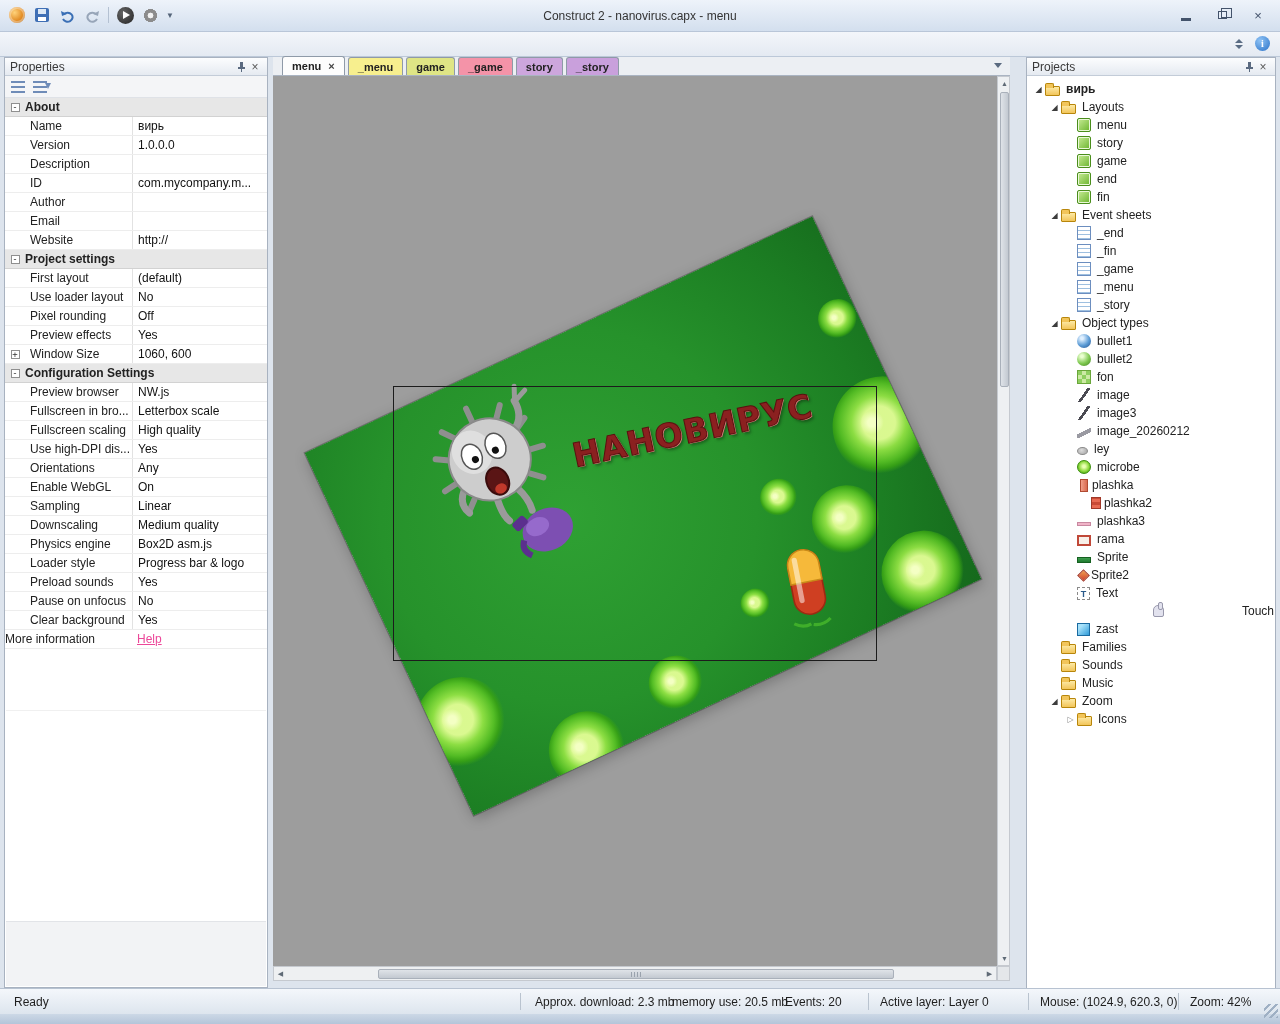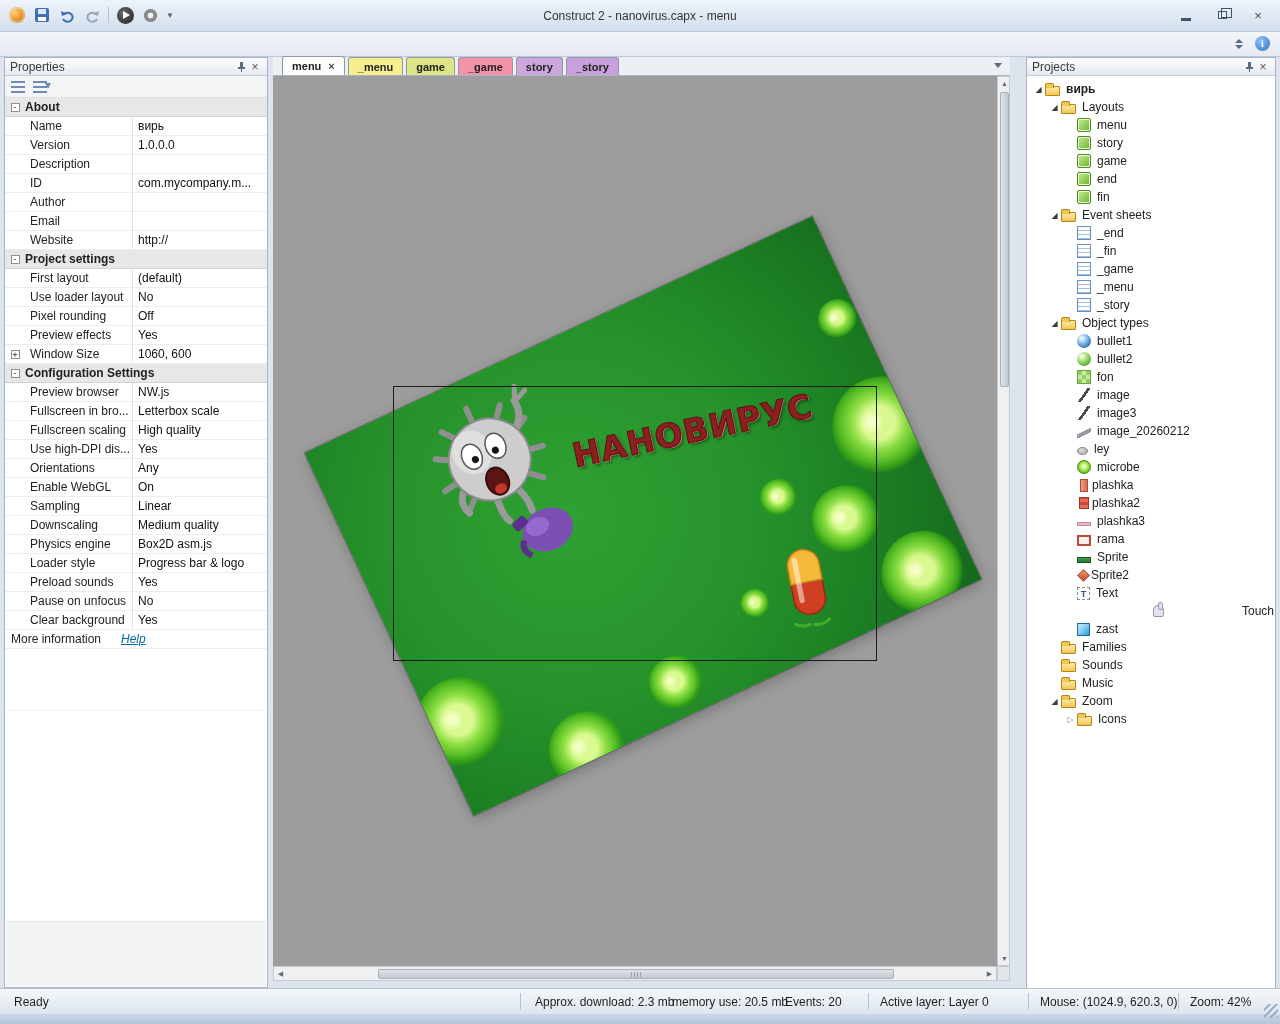--- a/index.html
+++ b/index.html
@@ -57,22 +57,22 @@
   .pt-icon.az::after{content:"";position:absolute;right:-4px;top:2px;border-top:6px solid #6f8cb8;border-left:3px solid transparent;border-right:3px solid transparent;}
   #properties-grid{font-size:12px;}
   .prop-sec{height:19px;display:flex;align-items:center;background:#e7e7e7;border-bottom:1px solid #d2d2d2;}
   .gutter{width:20px;flex:none;display:flex;align-items:center;justify-content:center;}
   .cbox{width:9px;height:9px;border:1px solid #8f8f8f;background:#fff;font:9px/7px "DejaVu Sans Mono",monospace;text-align:center;color:#333;display:inline-block;}
   .sec-label{font-weight:bold;color:#222;}
   .prop-row{height:19px;display:flex;align-items:stretch;border-bottom:1px solid #ededed;background:#fff;}
   .pname{width:107px;flex:none;display:flex;align-items:center;padding-left:5px;color:#222;overflow:hidden;white-space:nowrap;}
   .pval{flex:1;display:flex;align-items:center;padding-left:5px;border-left:1px solid #e2e2e2;color:#111;overflow:hidden;white-space:nowrap;}
   .more-info-row{height:19px;display:flex;align-items:center;border-bottom:1px solid #ededed;}
-  .more-info-row .mi-label{padding-left:6px;width:116px;}
-  .help-link{color:#0369a1;text-decoration:underline;font-style:italic;}
+  .more-info-row .mi-label{padding-left:0;width:132px;}
+  .help-link{color:#ec4899;text-decoration:underline;}
   .prop-rest{position:absolute;left:1px;right:1px;bottom:1px;top:652px;background:#fff;border-top:1px solid #f0f0f0;}
   .prop-rest::after{content:"";position:absolute;left:0;right:0;bottom:0;height:64px;background:#f2f3f5;border-top:1px solid #e2e4e8;}
 
   
   #editor-tabbar{position:absolute;left:273px;top:57px;width:737px;height:19px;background:#eceff3;border-bottom:1px solid #aab4c2;display:flex;align-items:flex-end;padding-left:9px;gap:3px;}
   .etab{height:18px;display:flex;align-items:center;gap:5px;padding:0 9px;border:1px solid #8f9aa8;border-bottom:none;border-radius:3px 3px 0 0;font-weight:bold;font-size:11px;color:#222;}
   .etab.active{background:#fdfdfd;height:19px;position:relative;z-index:2;}
   .etab .closex{font-size:11px;color:#444;margin-left:2px;}
   .tab-drop{position:absolute;right:8px;top:6px;border-top:5px solid #5a6a80;border-left:4px solid transparent;border-right:4px solid transparent;}
 
@@ -586,21 +586,21 @@
       <div class="tree-row" style="padding-left: 36px;">
         <span class="tree-arrow"></span>
         <span class="ti i-microbe"></span>
         <span class="tree-label">microbe</span>
       </div>
       <div class="tree-row" style="padding-left: 36px;">
         <span class="tree-arrow"></span>
         <span class="ti i-bar-salmon"></span>
         <span class="tree-label">plashka</span>
       </div>
-      <div class="tree-row" style="padding-left: 36px;">
+      <div class="tree-row" style="padding-left: 48px;">
         <span class="tree-arrow"></span>
         <span class="ti i-bar-red"></span>
         <span class="tree-label">plashka2</span>
       </div>
       <div class="tree-row" style="padding-left: 36px;">
         <span class="tree-arrow"></span>
         <span class="ti i-line-pink"></span>
         <span class="tree-label">plashka3</span>
       </div>
       <div class="tree-row" style="padding-left: 36px;">

